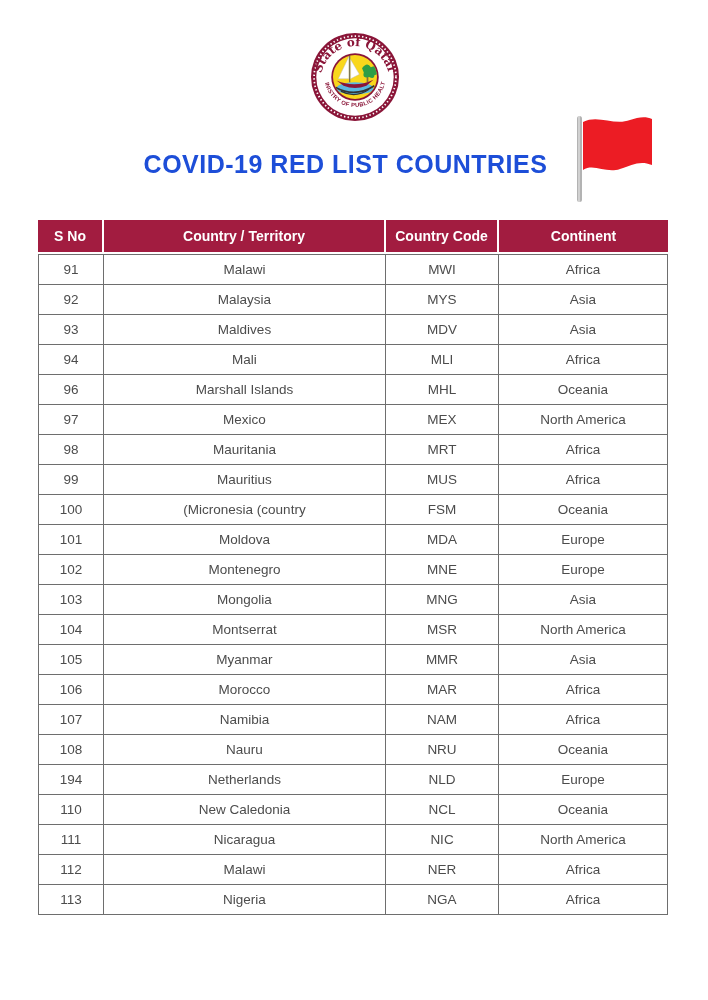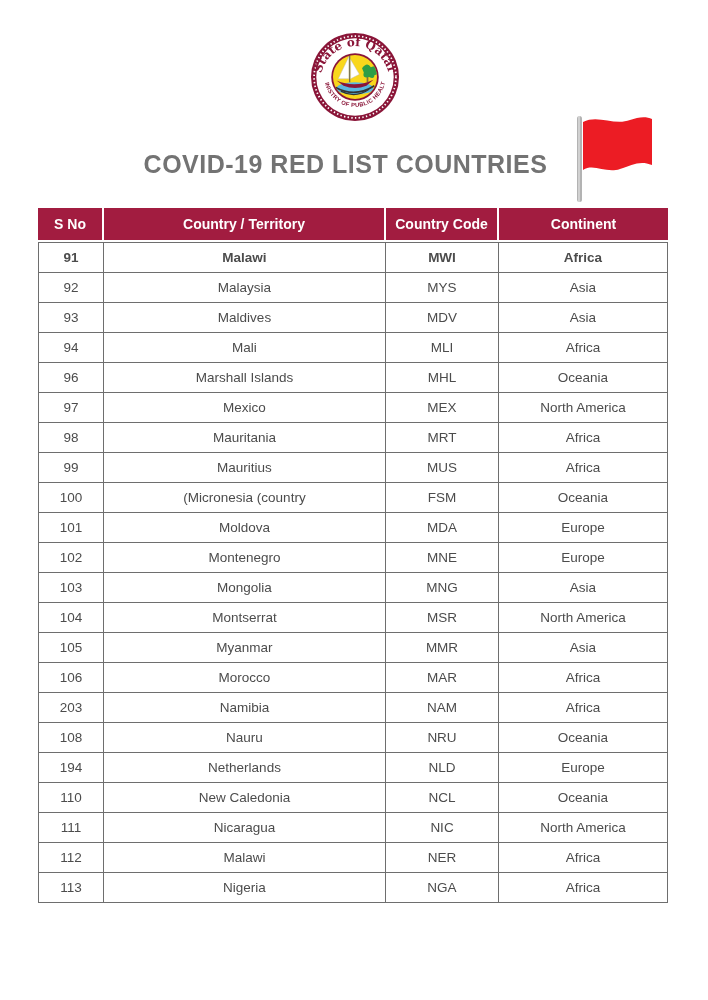--- a/index.html
+++ b/index.html
@@ -5,42 +5,42 @@
   html,body{margin:0;padding:0;background:#e9e9e9;}
   .page{
     position:relative;width:708px;height:1000px;margin:0 auto;background:#ffffff;
     font-family:"Liberation Sans", sans-serif;overflow:hidden;
   }
   
   .logo{position:absolute;left:311px;top:33px;width:88px;height:88px;}
   
   .title{
     position:absolute;left:38px;top:150px;width:615px;text-align:center;
-    font-size:25px;font-weight:bold;letter-spacing:.5px;color:#737373;
+    font-size:25px;font-weight:bold;letter-spacing:.5px;color:#1d4ed8;
   }
   
   .flag{position:absolute;left:570px;top:113px;width:86px;height:92px;}
   
   .redlist{
-    position:absolute;left:38px;top:208px;width:630px;
+    position:absolute;left:38px;top:220px;width:630px;
     border-collapse:separate;border-spacing:0;table-layout:fixed;border-radius:7px;
   }
   .redlist thead th{
     background:#a21c40;color:#ffffff;font-weight:bold;font-size:14px;
     height:32px;padding:0;text-align:center;vertical-align:middle;
     border-right:2px solid #ffffff;border-bottom:2px solid #ffffff;
   }
   .redlist thead th:last-child{border-right:none;}
   .redlist tbody td{
     background:#ffffff;color:#4c4c4c;font-size:13.5px;height:29px;
     padding:0;text-align:center;vertical-align:middle;
     border-right:1px solid #6e6e6e;border-bottom:1px solid #6e6e6e;
   }
   .redlist tbody td:first-child{border-left:1px solid #6e6e6e;}
-  .redlist tbody tr:first-child td{border-top:1px solid #6e6e6e;font-weight:bold;}
+  .redlist tbody tr:first-child td{border-top:1px solid #6e6e6e;}
   .c-sno{width:66px;} .c-country{width:282px;} .c-code{width:113px;} .c-cont{width:169px;}
 </style>
 </head>
 <body>
 
 <div class="page">
 
   <svg class="logo" viewBox="0 0 100 100" xmlns="http://www.w3.org/2000/svg">
     <circle cx="50" cy="50" r="50" fill="#8a1538"></circle>
     <circle cx="50" cy="50" r="46.5" fill="none" stroke="#ffffff" stroke-width="2" stroke-dasharray="1.6 2.6"></circle>
@@ -181,21 +181,21 @@
           <td>MMR</td>
           <td>Asia</td>
         </tr>
         <tr>
           <td>106</td>
           <td>Morocco</td>
           <td>MAR</td>
           <td>Africa</td>
         </tr>
         <tr>
-          <td>203</td>
+          <td>107</td>
           <td>Namibia</td>
           <td>NAM</td>
           <td>Africa</td>
         </tr>
         <tr>
           <td>108</td>
           <td>Nauru</td>
           <td>NRU</td>
           <td>Oceania</td>
         </tr>

